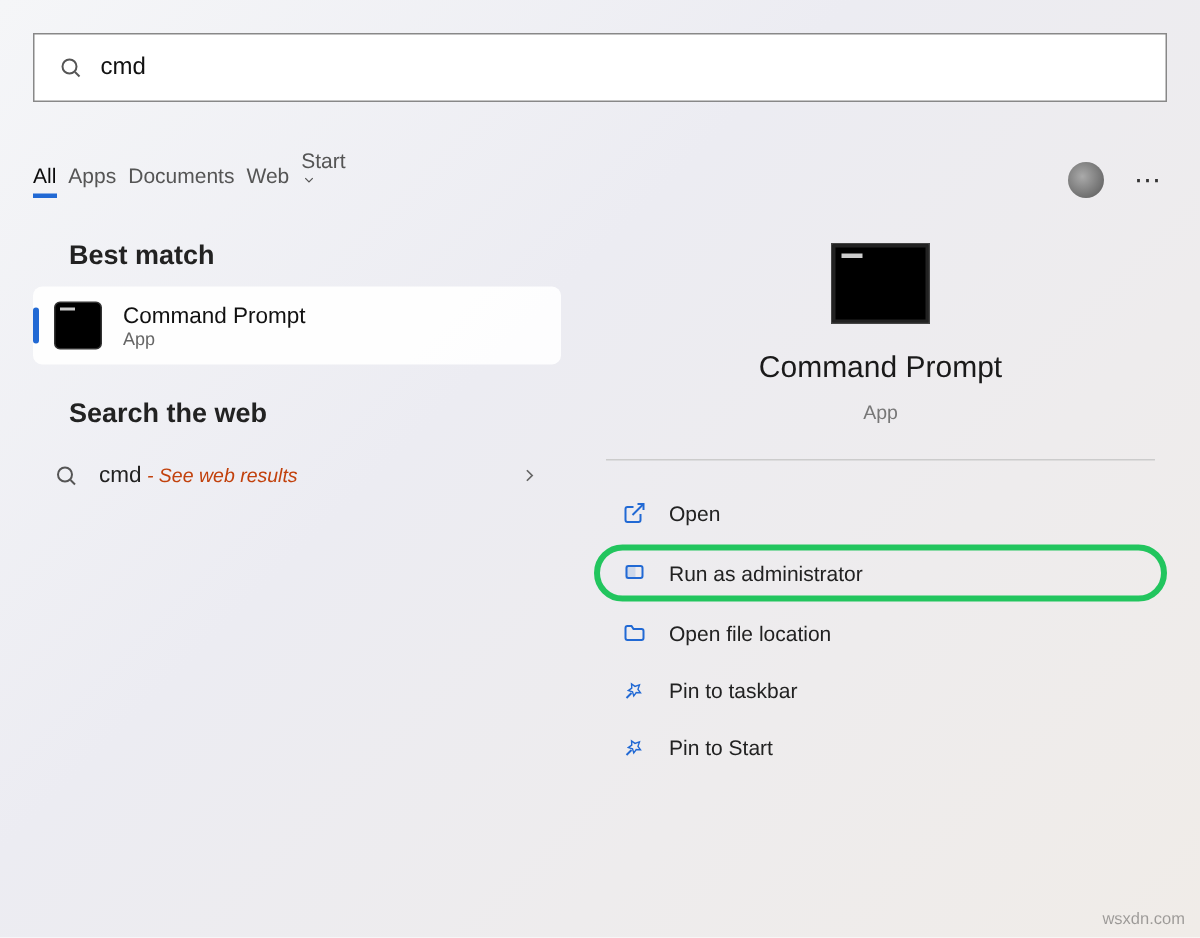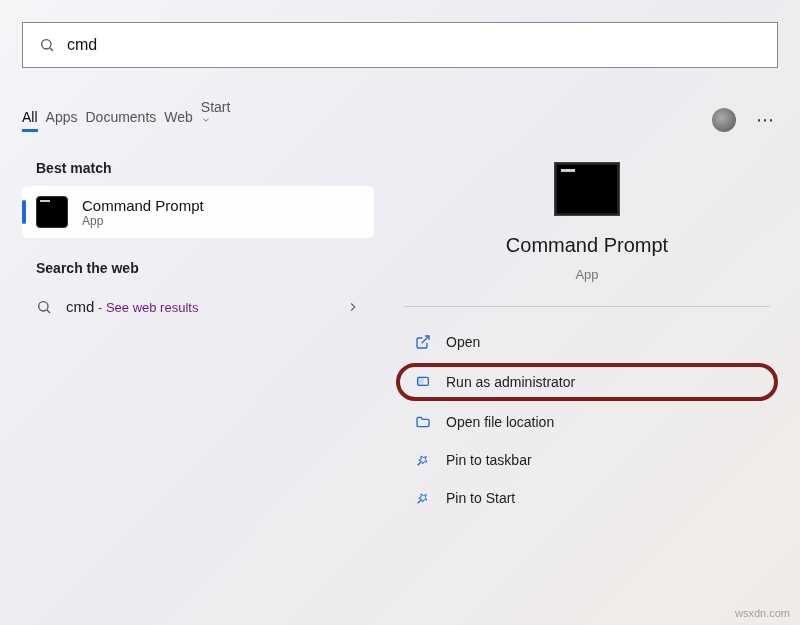--- a/index.html
+++ b/index.html
@@ -20,21 +20,21 @@
     display: flex; align-items: flex-end; gap: 8px; font-size: 14px; color: #555;
   }
   .tab { padding: 4px 0; cursor: pointer; border-bottom: 3px solid transparent; }
   .tab.active { color: #0a0a0a; border-bottom: 3px solid #2169d4; font-weight: 500; }
   .chev { margin-left: 4px; }
   .tabs-right { margin-left: auto; display: flex; align-items: center; gap: 16px; }
   .avatar { width: 24px; height: 24px; border-radius: 50%; background: radial-gradient(circle at 40% 40%, #aaa, #555); display: inline-block; }
   .more-dots { font-size: 18px; color: #333; padding: 0 4px; cursor: pointer; }
 
   .left-col { position: absolute; top: 150px; left: 22px; width: 352px; }
-  .section-title { font-size: 14px; font-weight: 600; color: #222; margin: 10px 14px 10px 14px; }
+  .section-title { font-size: 18px; font-weight: 600; color: #222; margin: 10px 14px 10px 24px; }
 
   .result-item {
     display: flex; align-items: center; gap: 14px; padding: 10px 14px; border-radius: 6px;
     background: rgba(255,255,255,0.9); position: relative; cursor: pointer;
   }
   .result-item.selected::before {
     content: ""; position: absolute; left: 0; top: 14px; bottom: 14px; width: 4px;
     background: #2169d4; border-radius: 2px;
   }
   .result-icon {
@@ -42,21 +42,21 @@
     position: relative; flex-shrink: 0;
   }
   .result-icon::after { content: ""; position: absolute; top: 3px; left: 3px; width: 10px; height: 2px; background: #ccc; }
   .result-text .title { font-size: 15px; color: #111; }
   .result-text .sub { font-size: 12px; color: #666; }
 
   .web-row {
     display: flex; align-items: center; gap: 14px; padding: 12px 14px; cursor: pointer;
   }
   .web-row .label { font-size: 15px; color: #222; }
-  .web-row .desc { font-size: 13px; color: #701a75; }
+  .web-row .desc { font-size: 13px; color: #c2410c; font-style: italic; }
   .web-row .chevron-right { margin-left: auto; color: #666; }
   .search-mini { width: 16px; height: 16px; color: #555; flex-shrink: 0; }
 
   .right-col { position: absolute; top: 150px; left: 396px; right: 22px; bottom: 0; padding-top: 12px; }
   .big-icon-wrap { display: flex; flex-direction: column; align-items: center; gap: 10px; }
   .big-icon {
     width: 66px; height: 54px; background: #000; border: 1px solid #444; position: relative;
     box-shadow: inset 0 0 0 2px #222;
   }
   .big-icon::after { content: ""; position: absolute; top: 6px; left: 6px; width: 14px; height: 3px; background: #ccc; }
@@ -65,21 +65,21 @@
 
   .divider { height: 1px; background: #ccc; margin: 24px 8px 16px 8px; }
 
   .action-list { display: flex; flex-direction: column; }
   .action {
     display: flex; align-items: center; gap: 14px; padding: 10px 18px; font-size: 14px; color: #222;
     cursor: pointer; border-radius: 20px; position: relative;
   }
   .action .aicon { width: 18px; height: 18px; color: #2169d4; flex-shrink: 0; display: flex; align-items: center; justify-content: center; }
   .action.highlight {
-    border: 4px solid #7f1d1d; border-radius: 22px; padding: 6px 14px; margin: 2px 0;
+    border: 4px solid #22c55e; border-radius: 22px; padding: 6px 14px; margin: 2px 0;
   }
 
   .watermark { position: absolute; bottom: 6px; right: 10px; font-size: 11px; color: rgba(0,0,0,0.35); }
 
   svg { display: block; }
 </style>
 </head>
 <body>
 
 <div class="search-bar">

